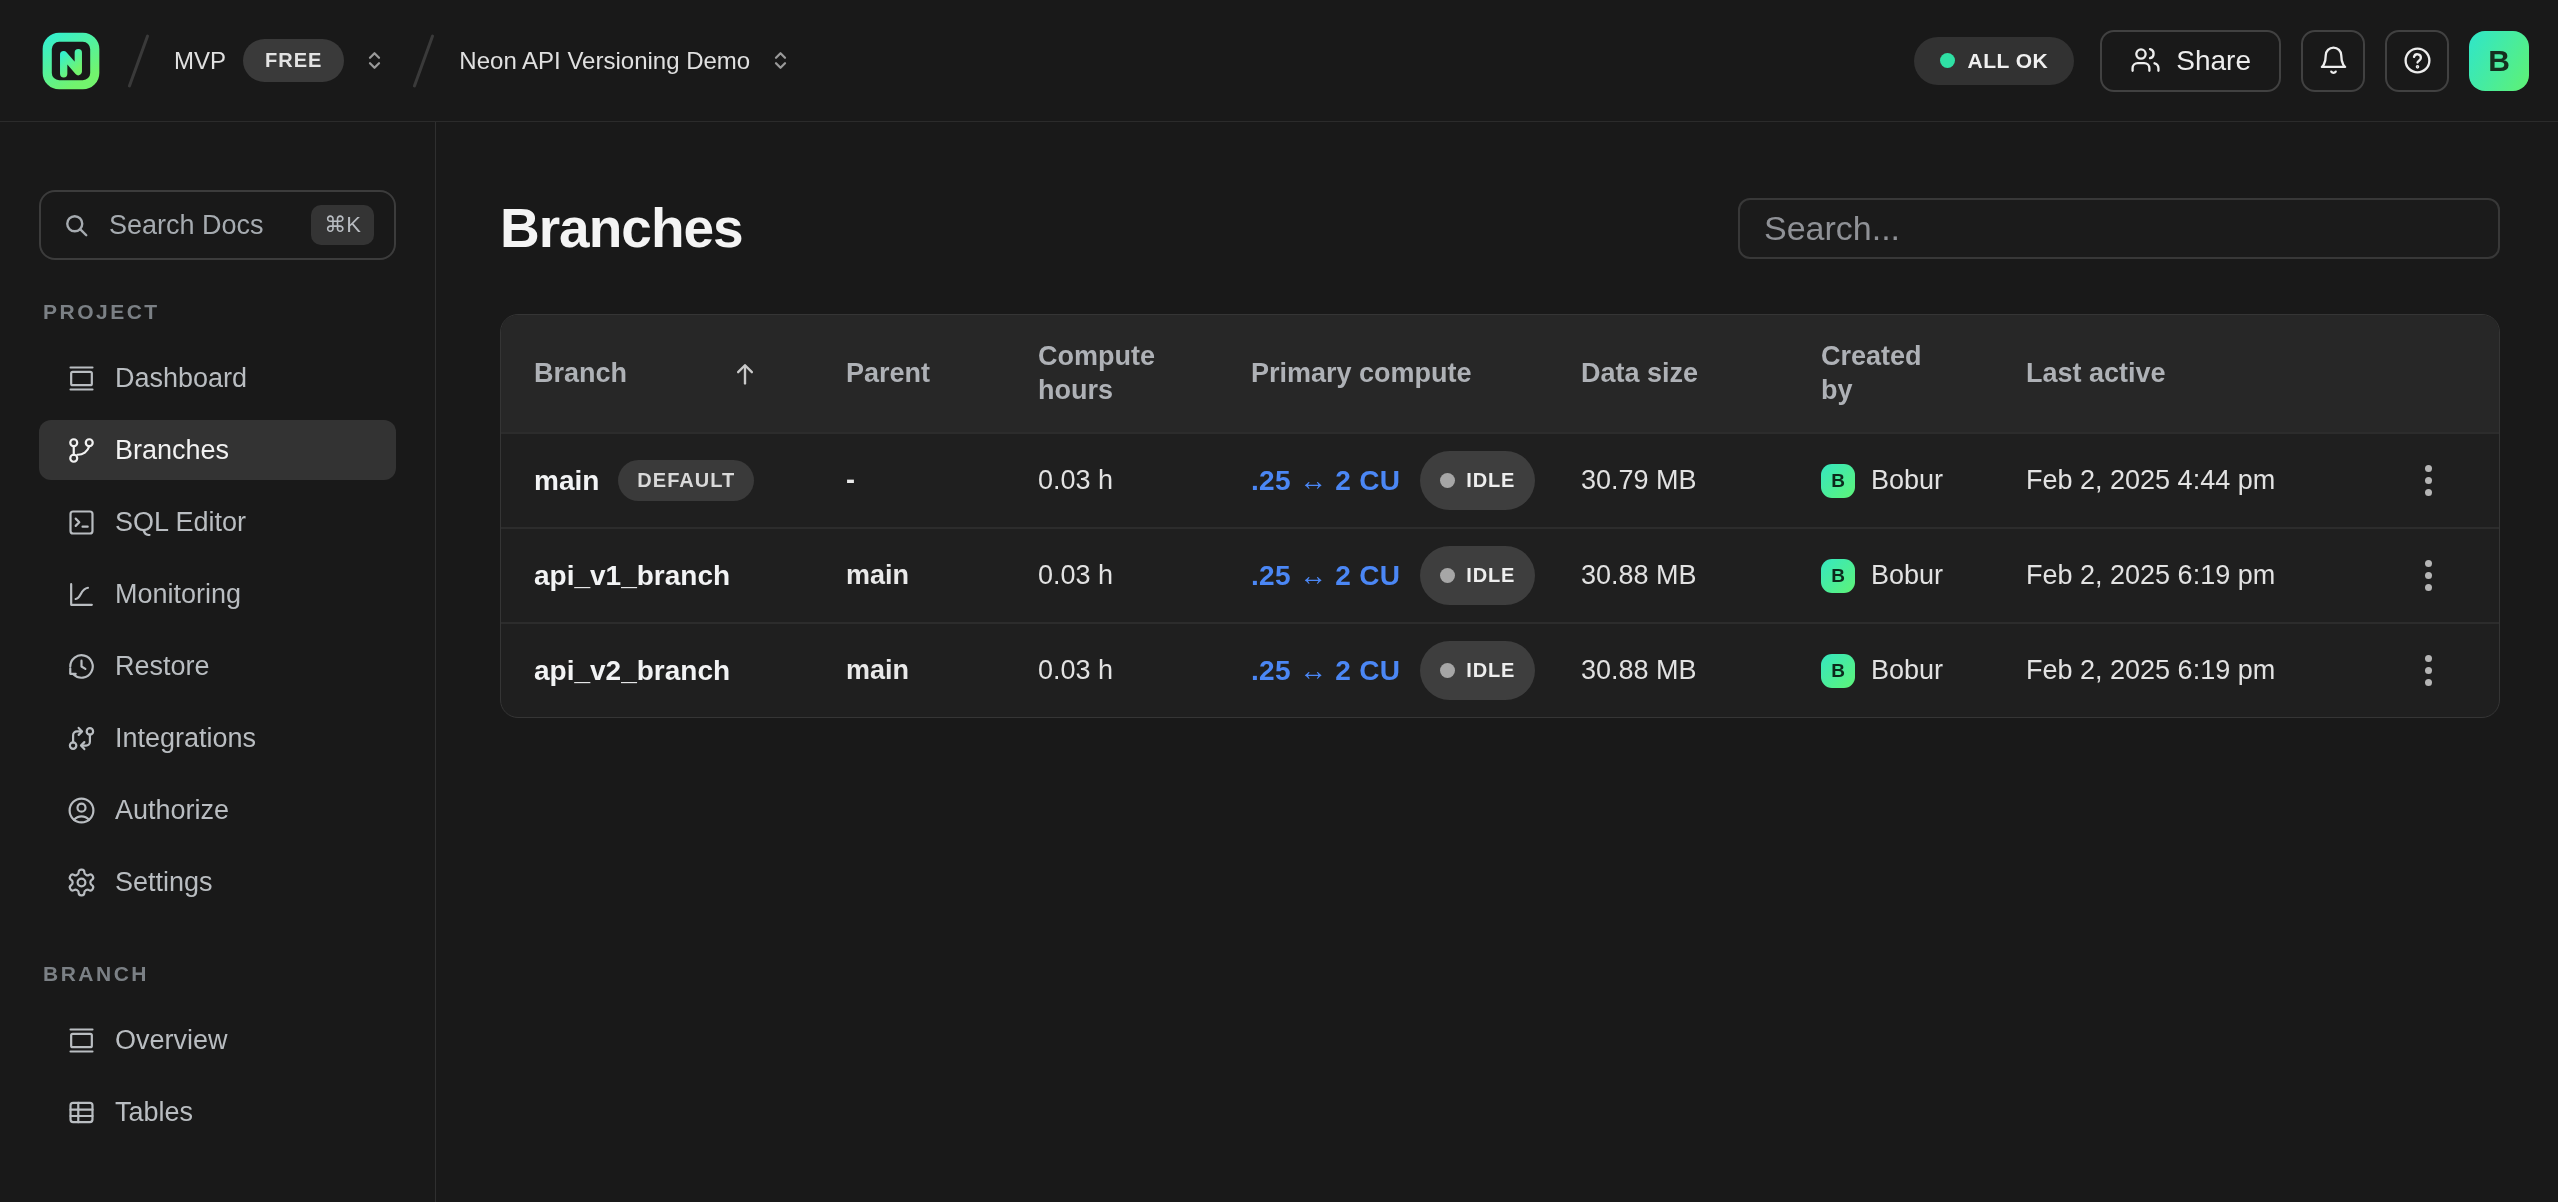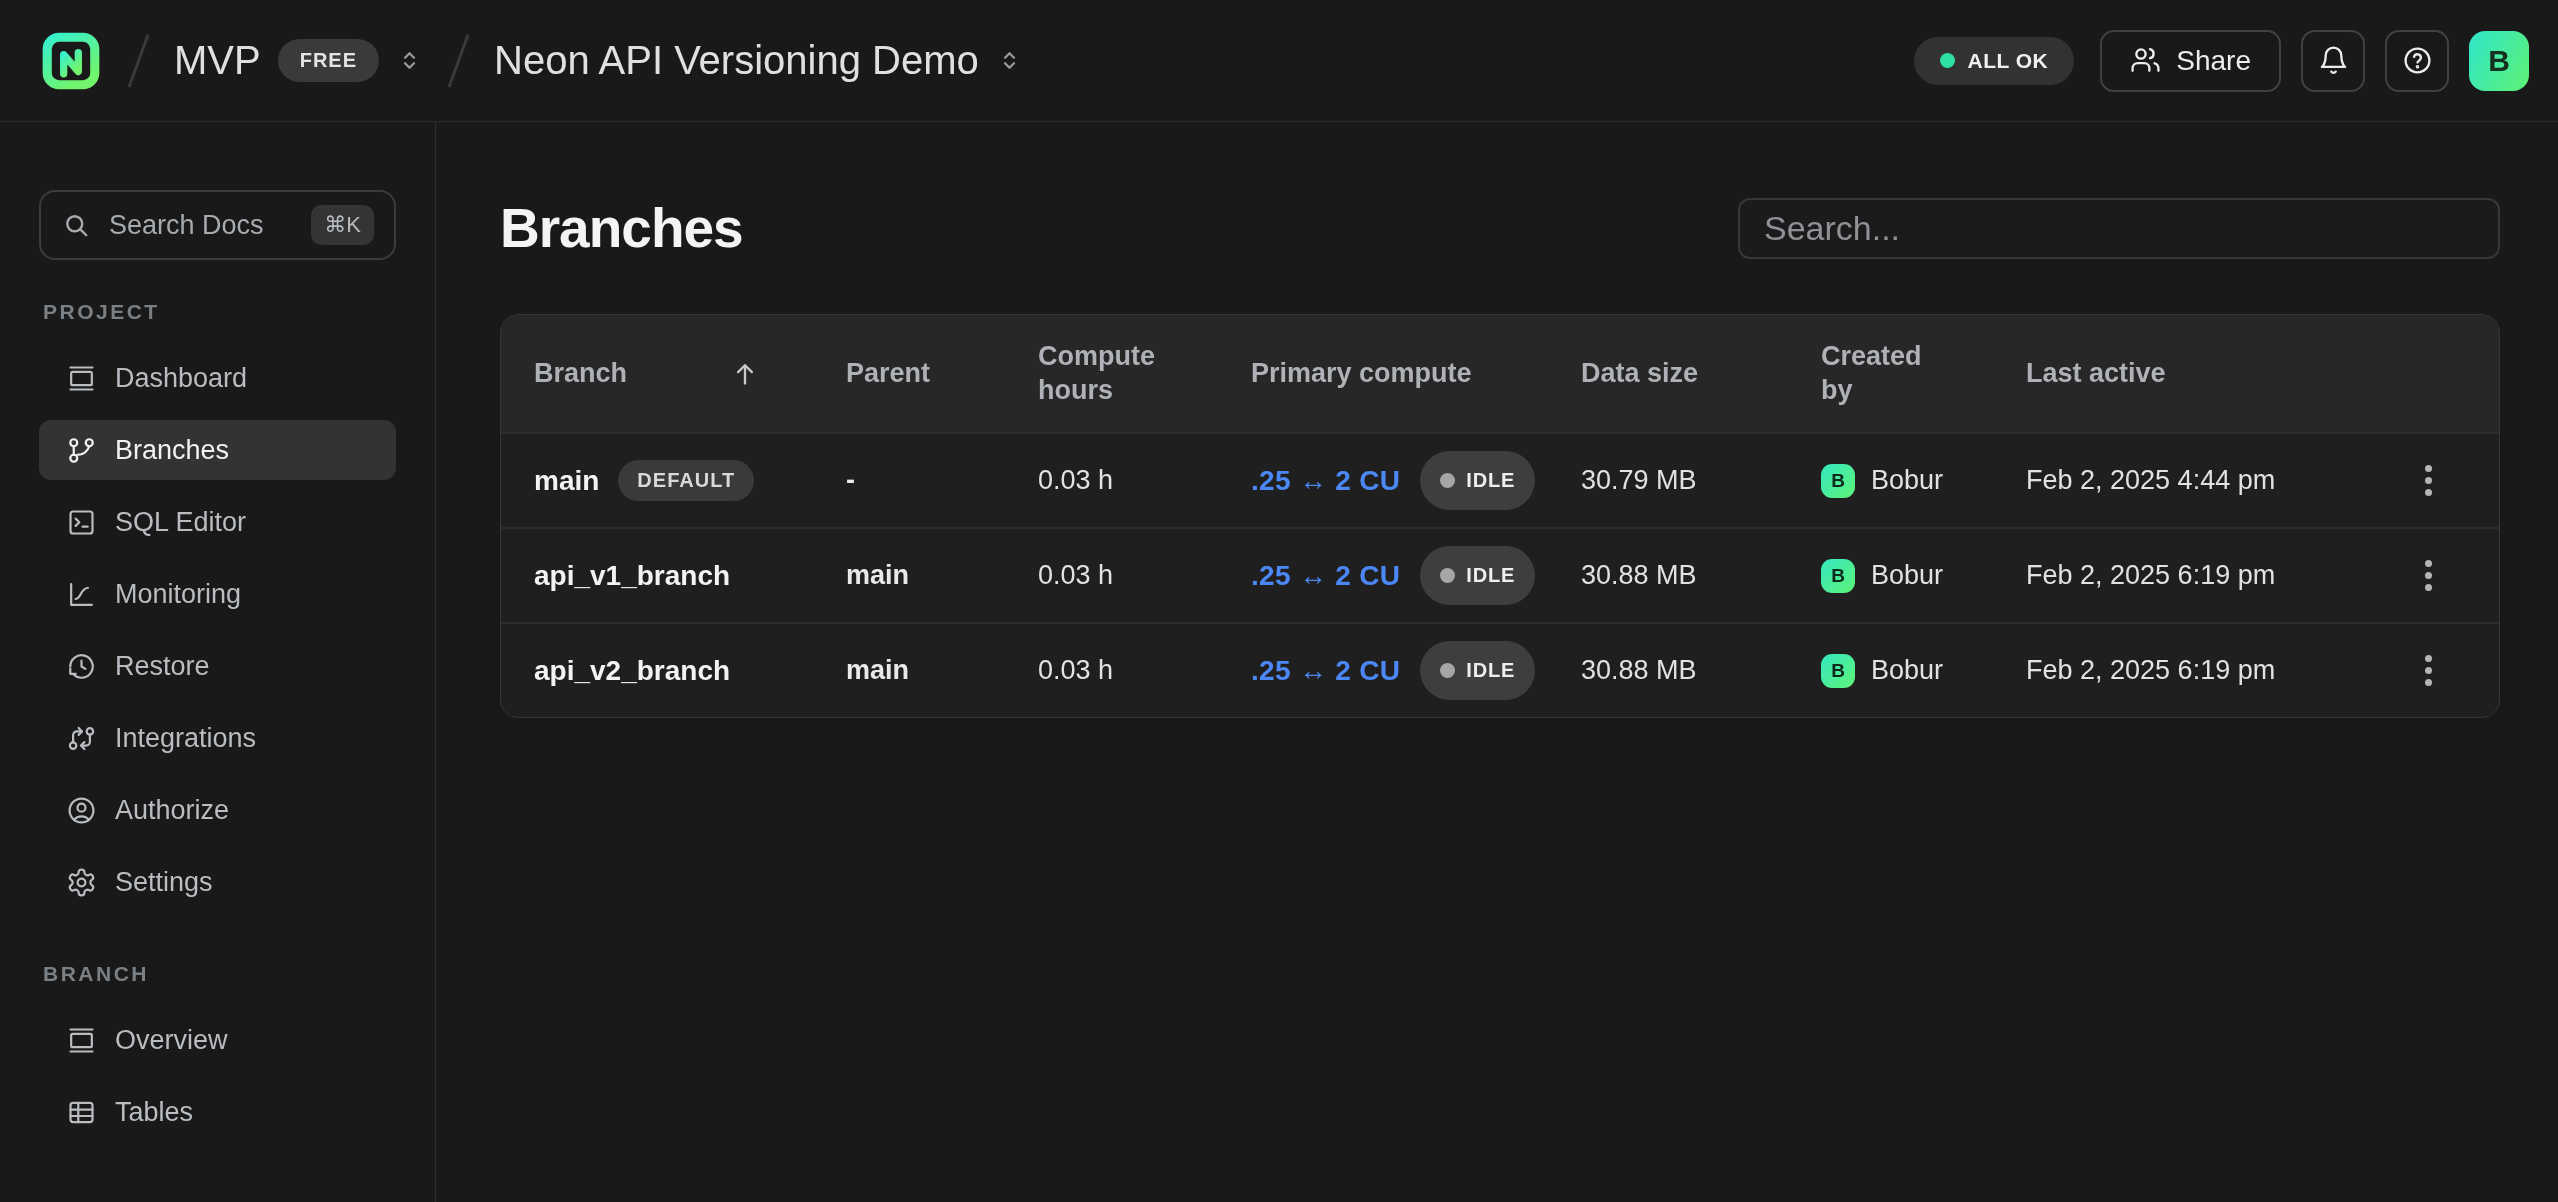--- a/index.html
+++ b/index.html
@@ -16,21 +16,21 @@
   
   .topbar{
     height:122px; display:flex; align-items:center; justify-content:space-between;
     padding:0 29px 0 39px; border-bottom:1px solid #2b2b2b;
   }
   .crumbs{display:flex; align-items:center;}
   .logo{display:flex; cursor:pointer}
   .logo svg{width:64px; height:64px}
   .slash{width:3px; height:56px; background:#3a3a3a; transform:rotate(20deg); border-radius:3px; margin:0 34px;}
   .crumb{display:flex; align-items:center; gap:17px; cursor:pointer}
-  .crumb-text{font-size:40px; color:#e0e0e0}
+  .crumb-text{font-size:24px; color:#e0e0e0}
   .badge-free{
     background:#3a3a3a; color:#e3e3e3; font-size:20px; font-weight:bold; letter-spacing:1px;
     padding:10px 22px; border-radius:999px;
   }
   .sel-icon{color:#9a9a9a; display:flex}
   .sel-icon svg{width:27px; height:27px}
   .top-actions{display:flex; align-items:center; gap:20px}
   .status-pill{
     height:48px; padding:0 26px; border-radius:999px; background:#323232;
     display:flex; align-items:center; gap:13px; font-size:21px; font-weight:bold;

